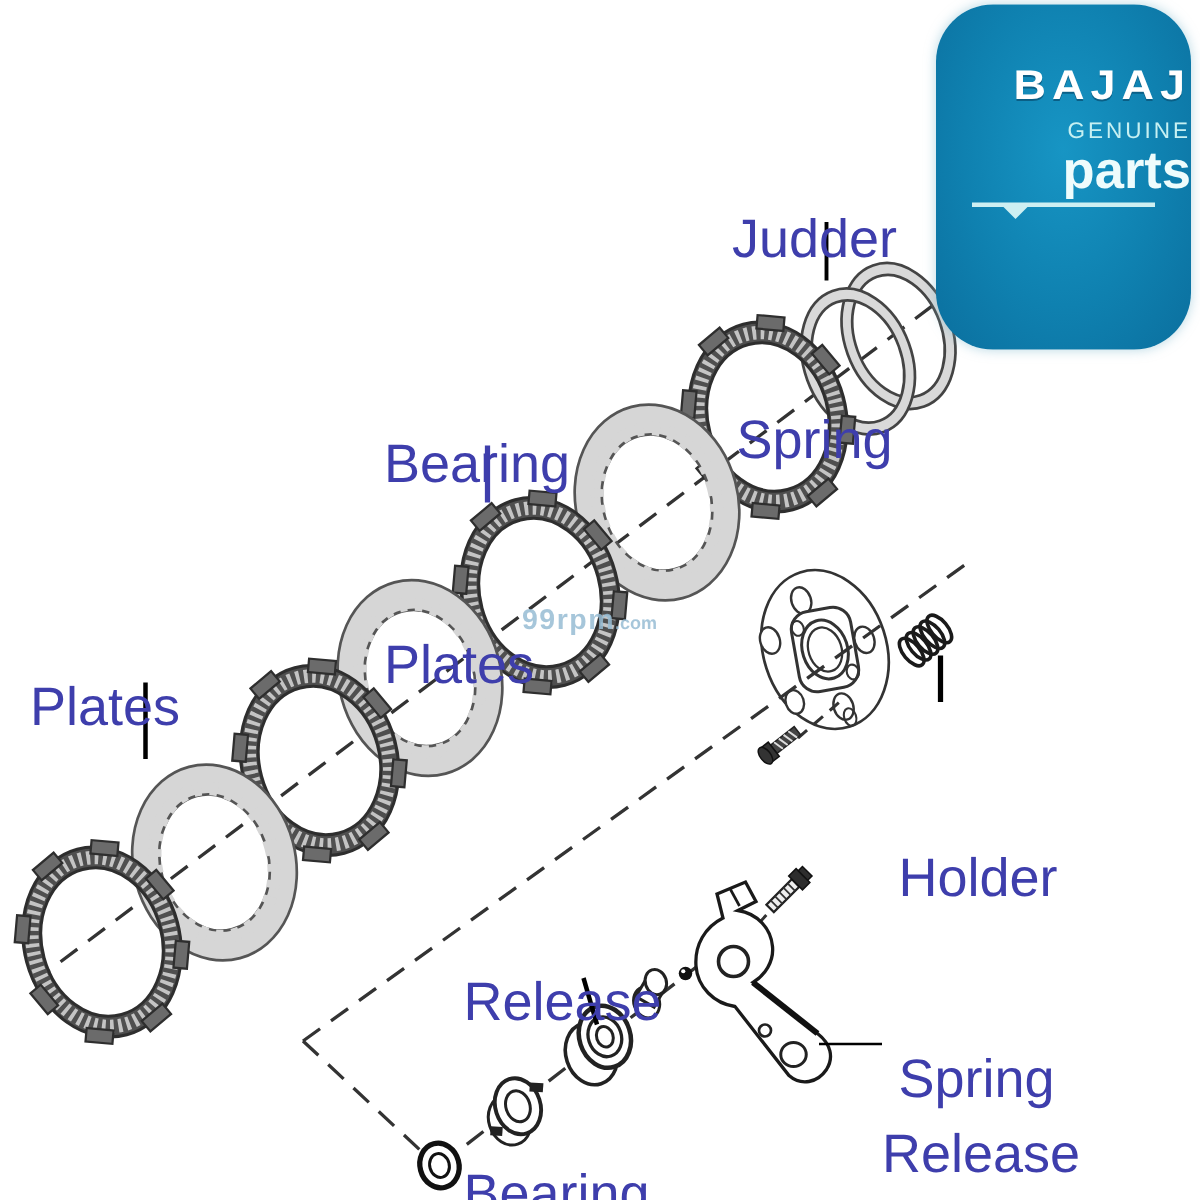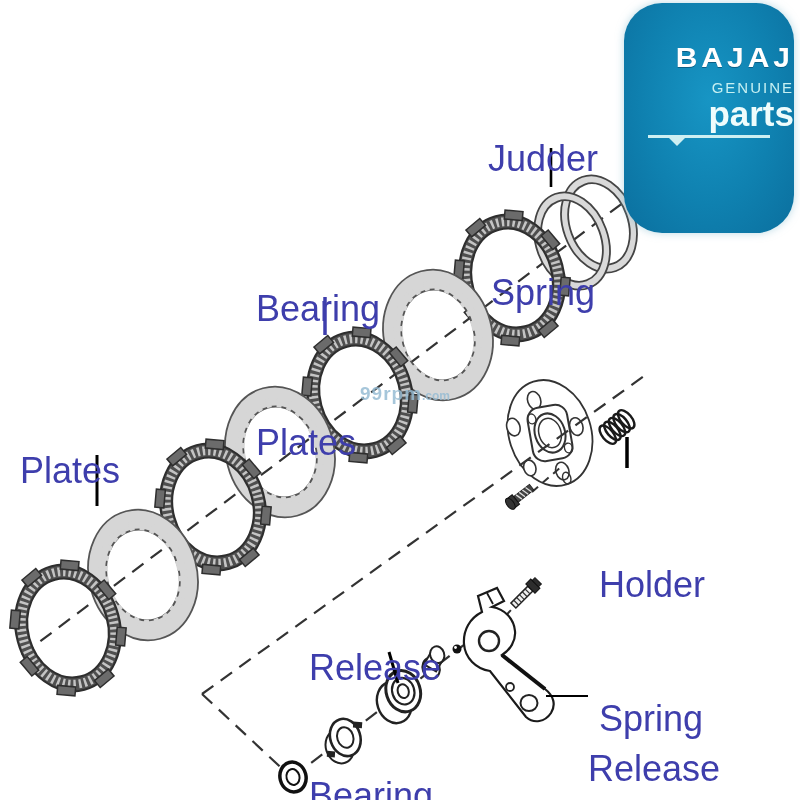--- a/index.html
+++ b/index.html
@@ -5,22 +5,22 @@
   html,body{margin:0;padding:0;background:#fff;}
   #stage{position:relative;width:800px;height:800px;background:#ffffff;overflow:hidden;
          font-family:"Liberation Sans",sans-serif;}
   #diagram{position:absolute;left:0;top:0;}
   .plabel{position:absolute;color:#3e3eac;font-size:36px;font-weight:400;white-space:pre;}
   .plabel div{line-height:50px;}
   .lbl-pressure div{line-height:54px;}
   .lbl-bearing div{line-height:44px;}
   .lbl-judder{text-align:center;width:150px;}
   
-  .watermark{position:absolute;left:348px;top:383px;color:rgba(150,188,212,.85);
-             font-weight:bold;font-size:19px;letter-spacing:1px;margin-left:12px;}
+  .watermark{position:absolute;left:348px;top:403px;color:rgba(150,188,212,.85);
+             font-weight:bold;font-size:19px;letter-spacing:1px;}
   .watermark .tld{font-size:12px;letter-spacing:0;}
   
   .logo{position:absolute;left:624px;top:3px;width:170px;height:230px;border-radius:38px;
         background:radial-gradient(ellipse at 50% 42%, #1795c4 0%, #0f81b0 55%, #0b6f9e 100%);
         box-shadow:0 0 8px rgba(130,185,205,.55);text-align:right;}
   .logo-brand{margin-top:38px;color:#ffffff;font-weight:800;font-size:30px;letter-spacing:4px;
               transform:scaleY(.92);text-shadow:0 1px 0 #0a5f86;}
   .logo-genuine{margin-top:4px;color:#c6f0f2;font-size:15px;letter-spacing:2px;}
   .logo-parts{margin-top:0px;color:#eefcfc;font-weight:bold;font-size:35px;line-height:36px;}
   .logo-underline{position:relative;width:122px;height:3px;background:#cdeff2;margin:3px auto 0;}

